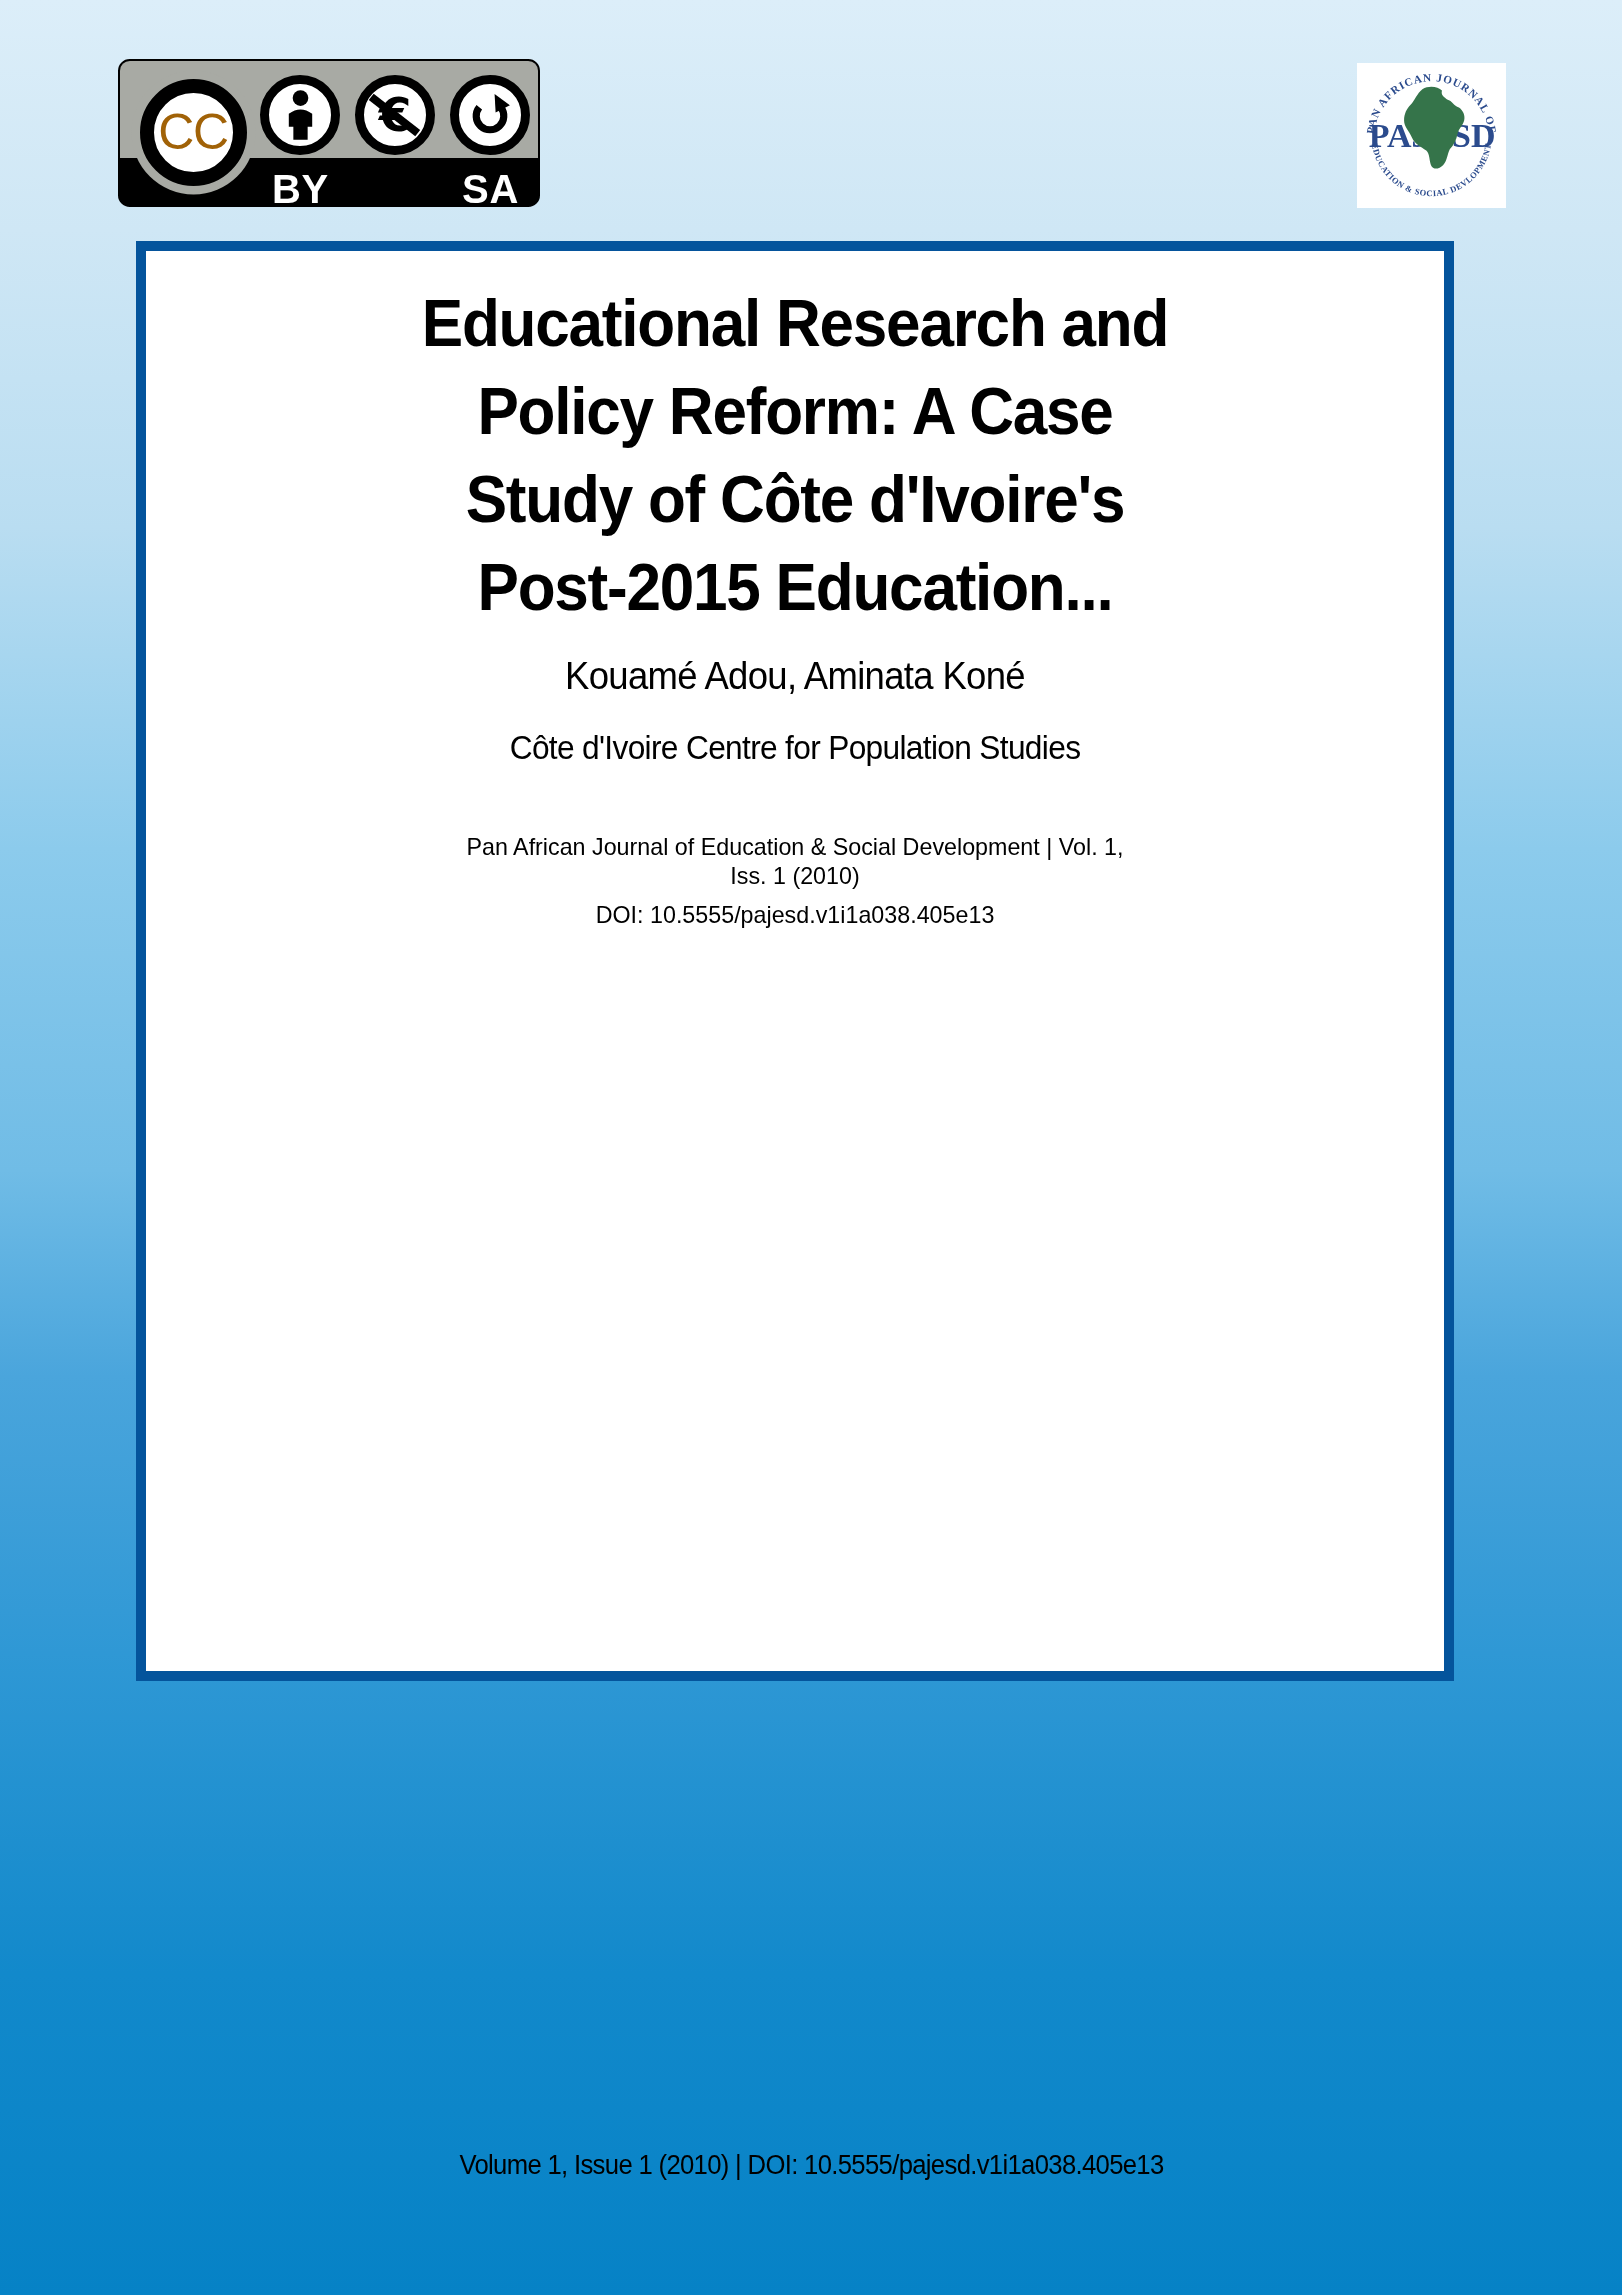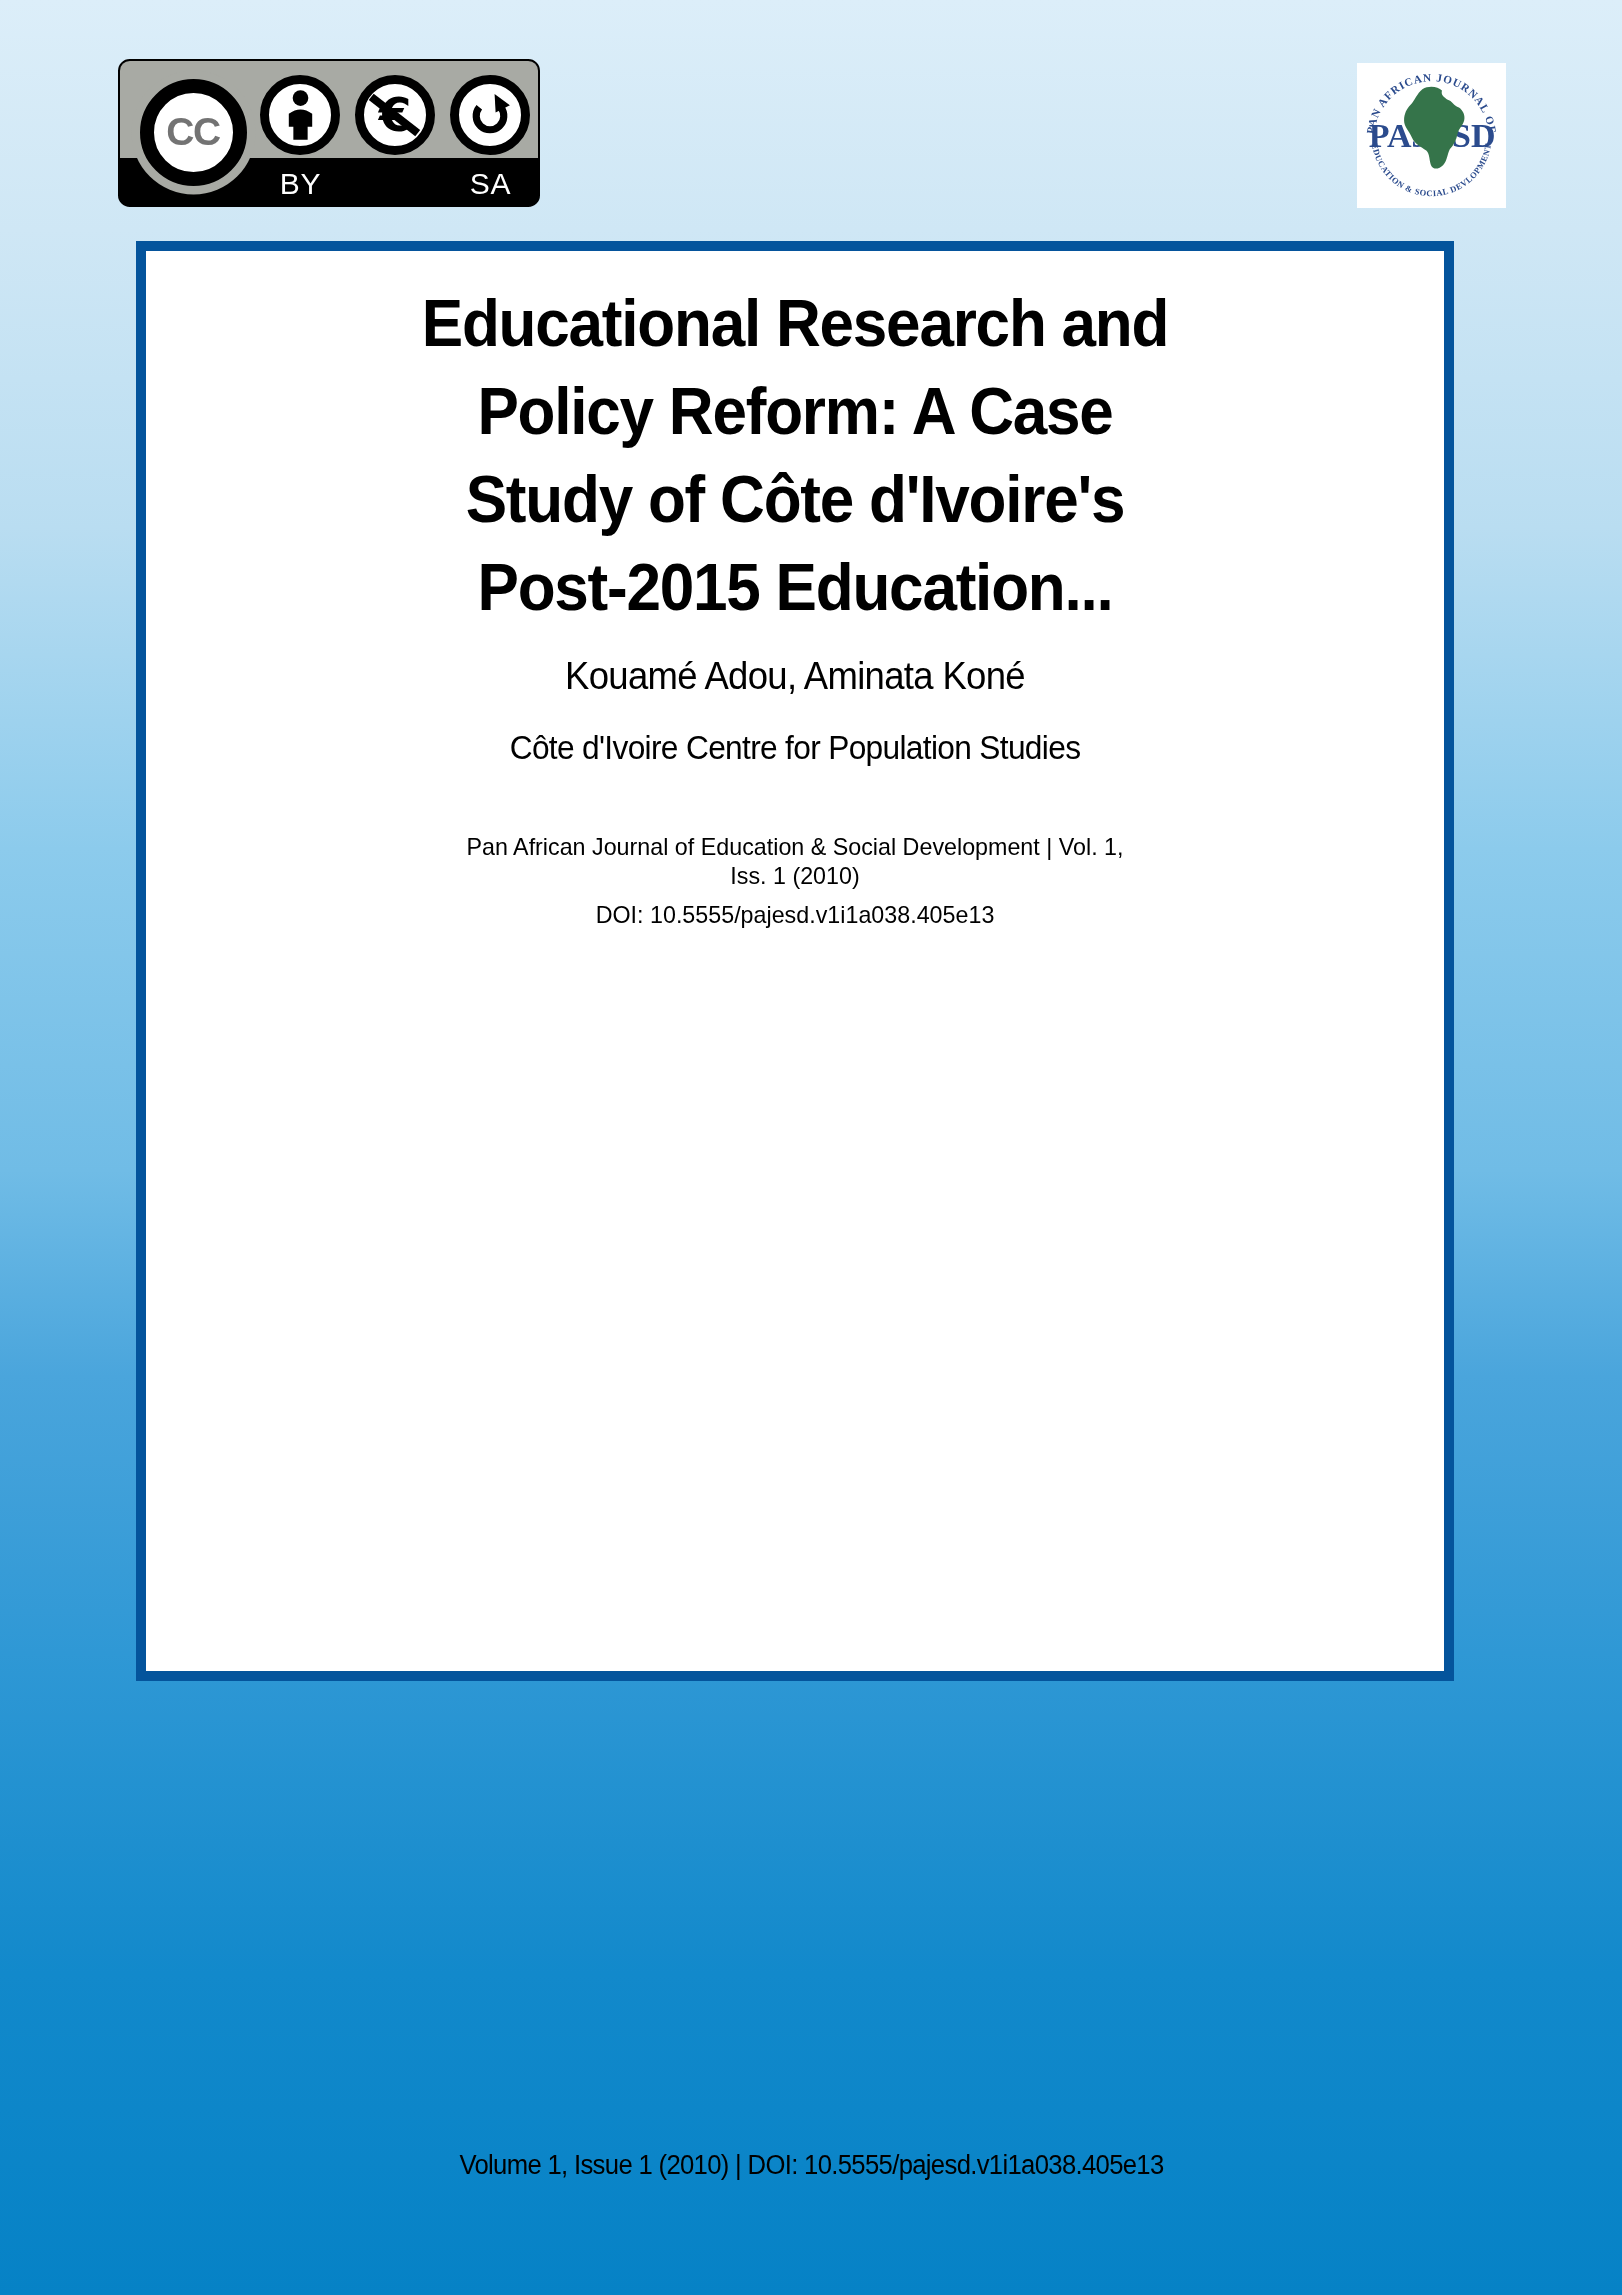--- a/index.html
+++ b/index.html
@@ -20,35 +20,35 @@
     background:#000;border:2.6px solid #000;border-radius:11.8px;
     overflow:hidden;box-sizing:border-box;display:block;text-decoration:none;
   }
   .cc-gray{position:absolute;left:0;top:0;right:0;height:97px;background:#a8aaa4;}
   .cc-big{
     position:absolute;left:19.6px;top:17.7px;width:79px;height:79px;
     background:#fff;border:14.4px solid #000;border-radius:50%;
     box-shadow:0 0 0 8.5px #a8aaa4;
     display:flex;align-items:center;justify-content:center;
   }
-  .cc-big span{font-weight:700;font-size:39px;color:#737373;letter-spacing:-1.3px;}
+  .cc-big span{font-weight:400;font-size:50px;color:#a16207;letter-spacing:-1.3px;}
   .ring{
     position:absolute;top:13.7px;width:62px;height:62px;
     background:#fff;border:9.8px solid #000;border-radius:50%;
     display:flex;align-items:center;justify-content:center;overflow:hidden;
   }
   .r-by{left:140px;}
   .r-nc{left:235px;}
   .r-sa{left:330px;}
   .euro-wrap{position:relative;width:62px;height:62px;display:flex;align-items:center;justify-content:center;}
   .euro-glyph{font-family:"DejaVu Sans",sans-serif;font-weight:700;font-size:47px;color:#000;line-height:62px;}
   .euro-slash{position:absolute;left:1.3px;top:27.5px;width:59px;height:7.9px;background:#000;transform:rotate(38deg);}
   .lbl{
     position:absolute;top:106px;width:79px;text-align:center;
-    color:#fff;font-weight:400;font-size:30px;letter-spacing:0.7px;
+    color:#fff;font-weight:700;font-size:40px;letter-spacing:0.7px;
   }
   .lbl-by{left:141px;}
   .lbl-nc{left:236px;margin-top:40px;}
   .lbl-sa{left:331px;}
 
   
   .logo{
     position:absolute;left:1357px;top:63px;width:149px;height:145px;
     background:#fff;display:block;
   }

